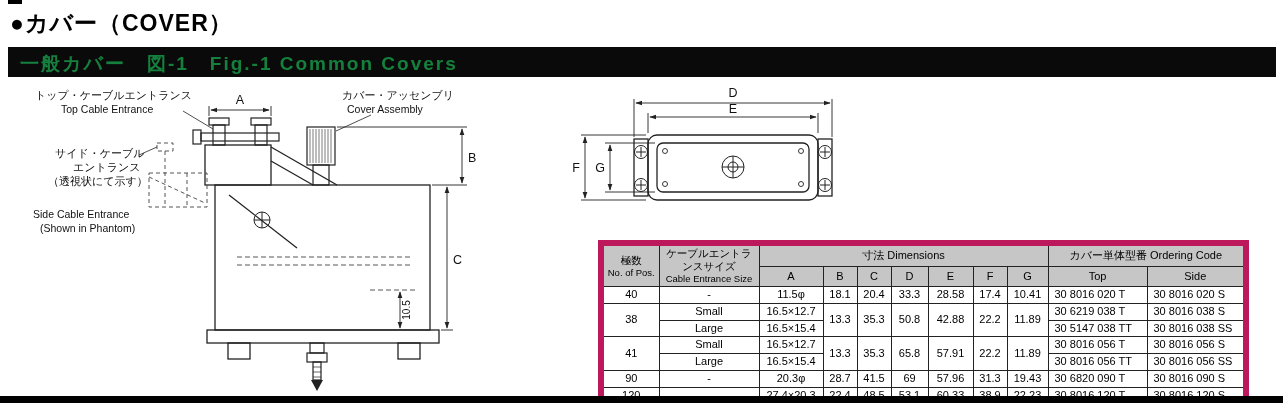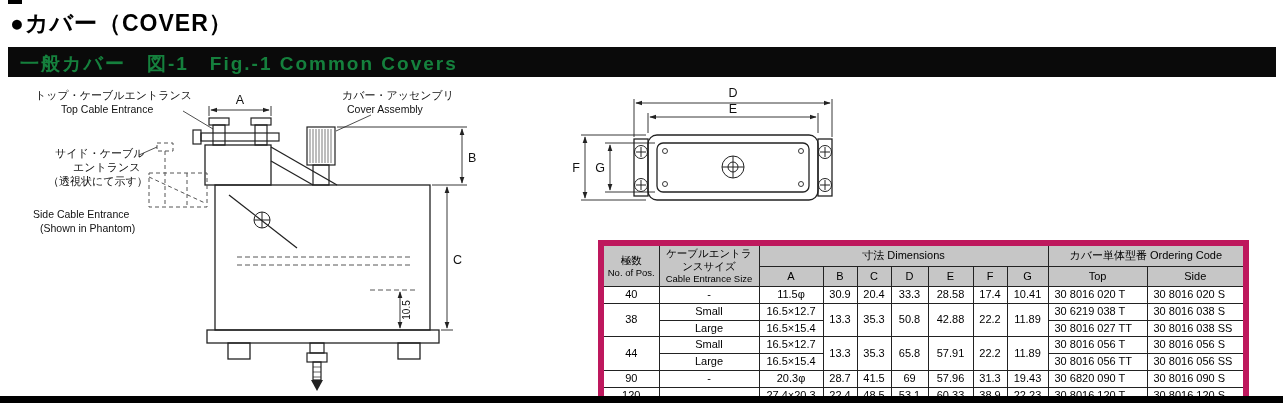--- a/index.html
+++ b/index.html
@@ -269,21 +269,21 @@
         <th>G</th>
         <th>Top</th>
         <th>Side</th>
       </tr>
     </thead>
     <tbody>
       <tr>
         <td>40</td>
         <td>-</td>
         <td>11.5φ</td>
-        <td>30.9</td>
+        <td>18.1</td>
         <td>20.4</td>
         <td>33.3</td>
         <td>28.58</td>
         <td>17.4</td>
         <td>10.41</td>
         <td class="code">30 8016 020 T</td>
         <td class="code">30 8016 020 S</td>
       </tr>
       <tr>
         <td rowspan="2">38</td>
@@ -294,25 +294,25 @@
         <td rowspan="2">50.8</td>
         <td rowspan="2">42.88</td>
         <td rowspan="2">22.2</td>
         <td rowspan="2">11.89</td>
         <td class="code">30 6219 038 T</td>
         <td class="code">30 8016 038 S</td>
       </tr>
       <tr>
         <td>Large</td>
         <td>16.5×15.4</td>
-        <td class="code">30 8016 027 TT</td>
+        <td class="code">30 5147 038 TT</td>
         <td class="code">30 8016 038 SS</td>
       </tr>
       <tr>
-        <td rowspan="2">44</td>
+        <td rowspan="2">41</td>
         <td>Small</td>
         <td>16.5×12.7</td>
         <td rowspan="2">13.3</td>
         <td rowspan="2">35.3</td>
         <td rowspan="2">65.8</td>
         <td rowspan="2">57.91</td>
         <td rowspan="2">22.2</td>
         <td rowspan="2">11.89</td>
         <td class="code">30 8016 056 T</td>
         <td class="code">30 8016 056 S</td>

